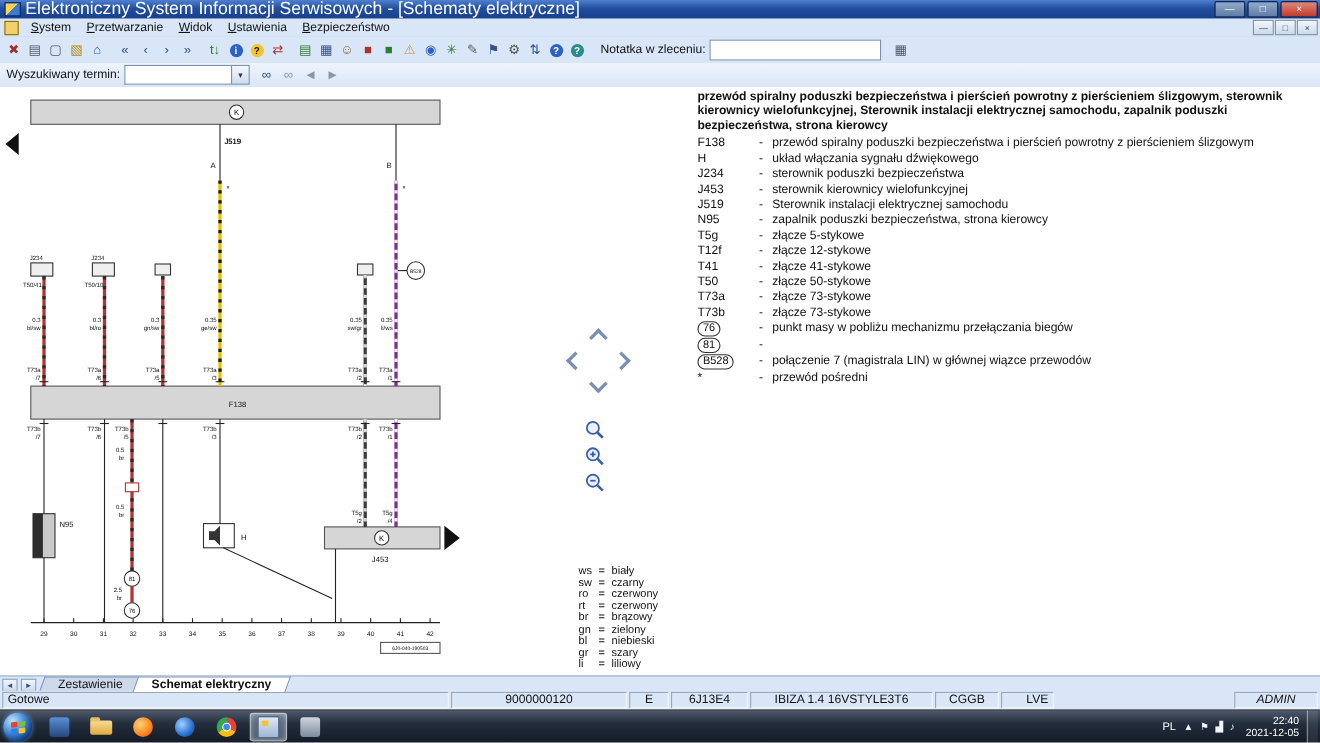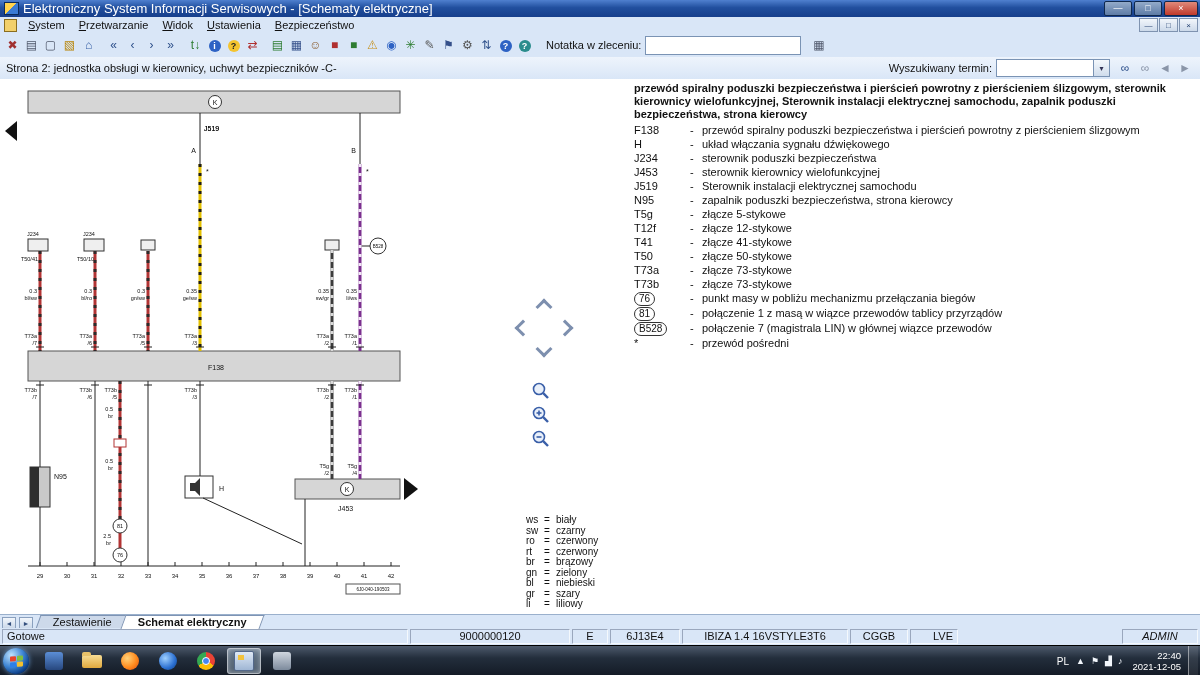--- a/index.html
+++ b/index.html
@@ -3,21 +3,21 @@
 <meta charset="utf-8">
 <style>
   html,body{margin:0;padding:0;}
   body{width:1200px;height:675px;position:relative;overflow:hidden;background:#fff;
        font-family:"Liberation Sans",sans-serif;font-size:11px;color:#111;}
   
   .titlebar{position:absolute;top:0;left:0;right:0;height:17px;display:flex;align-items:center;
     background:linear-gradient(#4f80cf,#214f9e 45%,#173f8c);color:#fff;padding:0 2px;}
   .app-ico{width:13px;height:11px;margin:0 4px 0 2px;border:1px solid #0a2a5a;
     background:linear-gradient(135deg,#ffd34d 0 50%,#3a7bd5 50% 100%);}
-  .title{flex:1;font-size:13px;white-space:nowrap;overflow:hidden;}
+  .title{flex:1;font-size:16px;white-space:nowrap;overflow:hidden;}
   .wb{display:inline-flex;align-items:center;justify-content:center;width:26px;height:13px;margin-left:2px;
     font-size:9px;line-height:9px;color:#fff;border:1px solid #10294e;border-radius:2px;
     background:linear-gradient(#93aac9,#5e7ca6);}
   .wb.close{background:linear-gradient(#e08a7a,#c0392b);width:32px;}
   
   .menubar{position:absolute;top:17px;left:0;right:0;height:16px;background:#d9e6f7;display:flex;
     align-items:center;border-bottom:1px solid #bcCBdf;}
   .mdi-ico{width:11px;height:11px;margin:0 4px;background:#f2d06b;border:1px solid #8a6d1f;}
   .menu-item{padding:0 7px;cursor:default;}
   .mdi-btns{margin-left:auto;display:flex;margin-right:2px;}
@@ -198,21 +198,20 @@
         <span class="tb-round" style="color: rgb(255, 255, 255); background: rgb(42, 140, 140);">?</span>
       </button></span>
   <span class="note-label">Notatka w zleceniu:</span>
   <input class="note-input" value="" style="">
   <span id="toolbar-right-icon" style="margin-left:8px;"><button class="tb-btn">
         <span style="color: rgb(80, 88, 107);">▦</span>
       </button></span>
 </div>
 
 <div class="infobar">
-  <span class="page-info">Strona 2: jednostka obsługi w kierownicy, uchwyt bezpieczników -C-</span>
   <span>Wyszukiwany termin:</span>
   <span class="combo">
     <input value="" style="">
     <span class="drop">▾</span>
   </span>
   <span id="search-icons"><button class="sic">
         <span style="color: rgb(45, 79, 138);">∞</span>
       </button><button class="sic">
         <span style="color: rgb(138, 149, 168);">∞</span>
       </button><button class="sic">
@@ -525,21 +524,20 @@
           <span class="legend-desc">złącze 73-stykowe</span>
         </div>
         <div class="legend-row">
           <span class="legend-code"><span class="circ">76</span></span>
           <span class="legend-sep">-</span>
           <span class="legend-desc">punkt masy w pobliżu mechanizmu przełączania biegów</span>
         </div>
         <div class="legend-row">
           <span class="legend-code"><span class="circ">81</span></span>
           <span class="legend-sep">-</span>
-          <span class="legend-desc">połączenie 1 z masą w wiązce przewodów tablicy przyrządów</span>
         </div>
         <div class="legend-row">
           <span class="legend-code"><span class="circ">B528</span></span>
           <span class="legend-sep">-</span>
           <span class="legend-desc">połączenie 7 (magistrala LIN) w głównej wiązce przewodów</span>
         </div>
         <div class="legend-row">
           <span class="legend-code">*</span>
           <span class="legend-sep">-</span>
           <span class="legend-desc">przewód pośredni</span>

